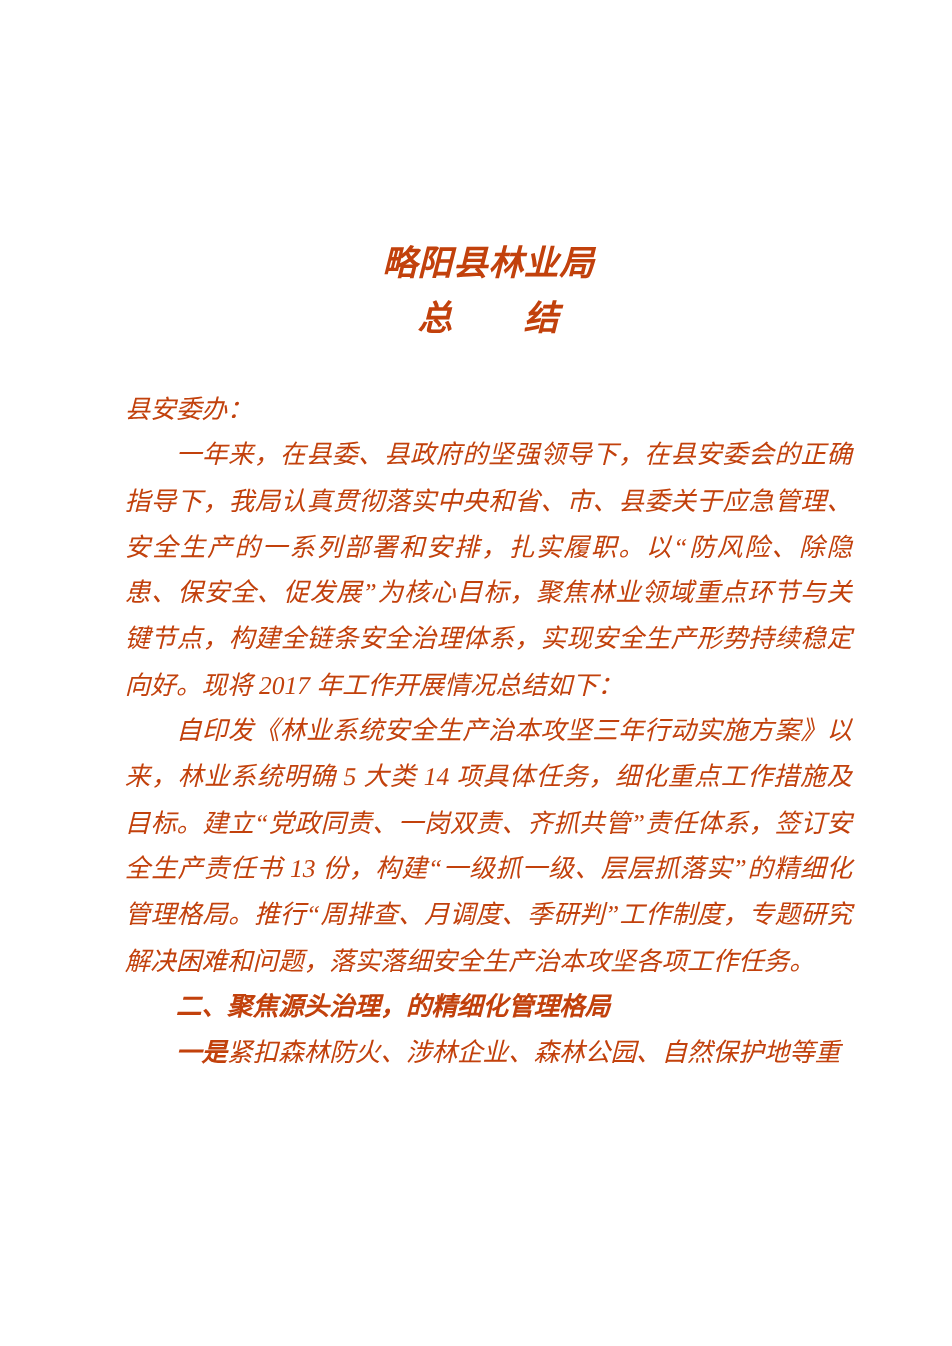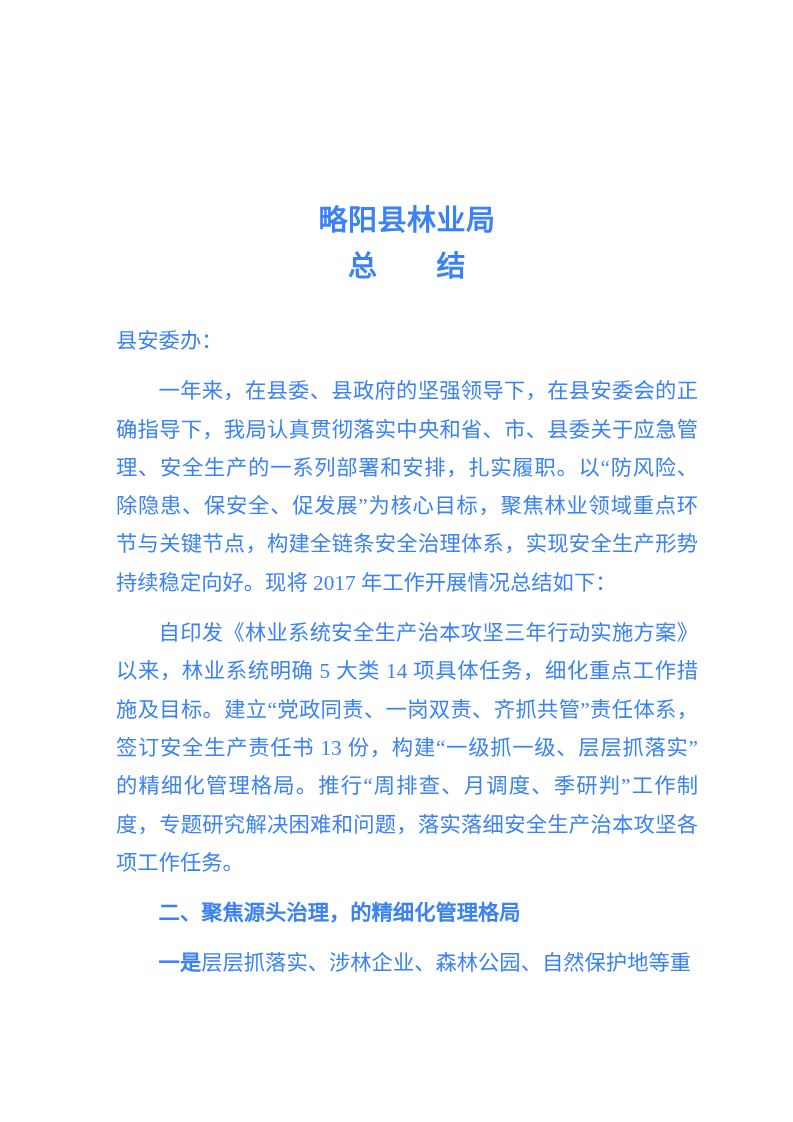--- a/index.html
+++ b/index.html
@@ -6,25 +6,26 @@
     margin: 0;
     padding: 0;
     background: #ffffff;
   }
   .page {
     position: relative;
     width: 793px;
     height: 1122px;
     margin: 0 auto;
     background: #ffffff;
-    color: #3b82f6;
+    color: #c2410c;
     overflow: hidden;
     box-sizing: border-box;
     padding-top: 197px;
     font-family: "Liberation Serif", "DejaVu Serif", serif;
+    font-style: italic;
   }
   .doc-title {
     margin-left: 104px;
     width: 606px;
     text-align: center;
     font-weight: bold;
     font-size: 29px;
     line-height: 46px;
     letter-spacing: 0.5px;
     margin-bottom: 33px;
@@ -34,21 +35,21 @@
   }
   .doc-body {
     margin-left: 104px;
     width: 606px;
     font-size: 21.3px;
     line-height: 38.3px;
     text-align: justify;
     text-justify: inter-ideograph;
   }
   .doc-body p {
-    margin: 12px;
+    margin: 0;
     padding: 0;
   }
   .salutation {
     text-indent: 0;
   }
   .para {
     text-indent: 2em;
   }
   .heading {
     text-indent: 2em;
@@ -73,16 +74,16 @@
   <main class="doc-body">
     <p class="salutation">县安委办：</p>
 
     <p class="para">一年来，在县委、县政府的坚强领导下，在县安委会的正确指导下，我局认真贯彻落实中央和省、市、县委关于应急管理、安全生产的一系列部署和安排，扎实履职。以“防风险、除隐患、保安全、促发展”为核心目标，聚焦林业领域重点环节与关键节点，构建全链条安全治理体系，实现安全生产形势持续稳定向好。现将 2017 年工作开展情况总结如下：</p>
 
 
     <p class="para">自印发《林业系统安全生产治本攻坚三年行动实施方案》以来，林业系统明确 5 大类 14 项具体任务，细化重点工作措施及目标。建立“党政同责、一岗双责、齐抓共管”责任体系，签订安全生产责任书 13 份，构建“一级抓一级、层层抓落实”的精细化管理格局。推行“周排查、月调度、季研判”工作制度，专题研究解决困难和问题，落实落细安全生产治本攻坚各项工作任务。</p>
 
     <p class="heading">二、聚焦源头治理，的精细化管理格局</p>
 
-    <p class="para"><strong class="lead">一是</strong><span>层层抓落实、涉林企业、森林公园、自然保护地等重</span></p>
+    <p class="para"><strong class="lead">一是</strong><span>紧扣森林防火、涉林企业、森林公园、自然保护地等重</span></p>
   </main>
 
 </div>
 
 </body></html>

